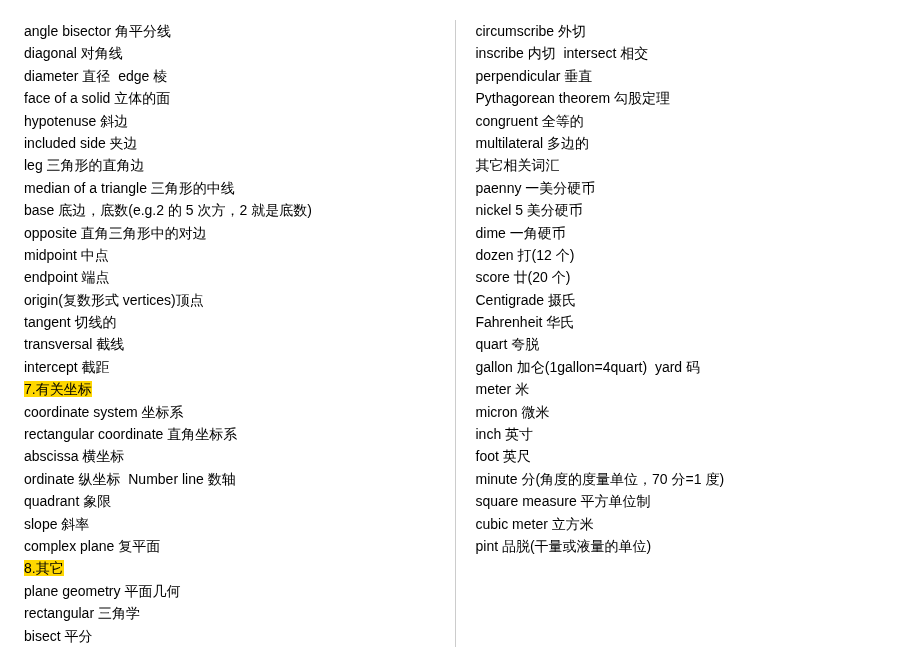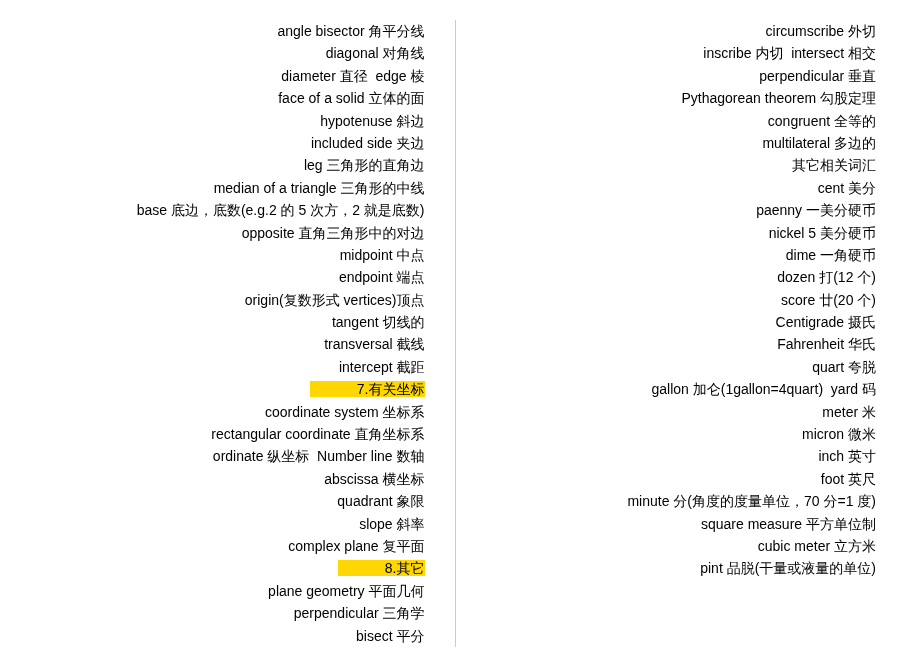--- a/index.html
+++ b/index.html
@@ -22,26 +22,24 @@
     .column:first-child {
       border-right: 1px solid #ccc;
       padding-right: 30px;
     }
     .column:last-child {
       padding-left: 20px;
     }
     .line {
       line-height: 1.6;
       white-space: pre-wrap;
-      text-align: right;
     }
     .highlight {
       background-color: #FFD700;
       display: inline;
-      padding-left: 47px;
     }
   </style>
 </head>
 <body>
 
 <div class="content-wrapper">
   <div class="column" id="left-col">
       <div class="line">angle bisector 角平分线</div>
       <div class="line">diagonal 对角线</div>
       <div class="line">diameter 直径  edge 棱</div>
@@ -54,39 +52,38 @@
       <div class="line">opposite 直角三角形中的对边</div>
       <div class="line">midpoint 中点</div>
       <div class="line">endpoint 端点</div>
       <div class="line">origin(复数形式 vertices)顶点</div>
       <div class="line">tangent 切线的</div>
       <div class="line">transversal 截线</div>
       <div class="line">intercept 截距</div>
       <div class="line"><span class="highlight">7.有关坐标</span></div>
       <div class="line">coordinate system 坐标系</div>
       <div class="line">rectangular coordinate 直角坐标系</div>
+      <div class="line">abscissa 横坐标</div>
       <div class="line">ordinate 纵坐标  Number line 数轴</div>
-      <div class="line">abscissa 横坐标</div>
       <div class="line">quadrant 象限</div>
       <div class="line">slope 斜率</div>
       <div class="line">complex plane 复平面</div>
       <div class="line"><span class="highlight">8.其它</span></div>
       <div class="line">plane geometry 平面几何</div>
-      <div class="line">perpendicular 三角学</div>
+      <div class="line">rectangular 三角学</div>
       <div class="line">bisect 平分</div>
     </div>
   <div class="column" id="right-col">
       <div class="line">circumscribe 外切</div>
       <div class="line">inscribe 内切  intersect 相交</div>
       <div class="line">perpendicular 垂直</div>
       <div class="line">Pythagorean theorem 勾股定理</div>
       <div class="line">congruent 全等的</div>
       <div class="line">multilateral 多边的</div>
       <div class="line">其它相关词汇</div>
-      <div class="line">cent 美分</div>
       <div class="line">paenny 一美分硬币</div>
       <div class="line">nickel 5 美分硬币</div>
       <div class="line">dime 一角硬币</div>
       <div class="line">dozen 打(12 个)</div>
       <div class="line">score 廿(20 个)</div>
       <div class="line">Centigrade 摄氏</div>
       <div class="line">Fahrenheit 华氏</div>
       <div class="line">quart 夸脱</div>
       <div class="line">gallon 加仑(1gallon=4quart)  yard 码</div>
       <div class="line">meter 米</div>

